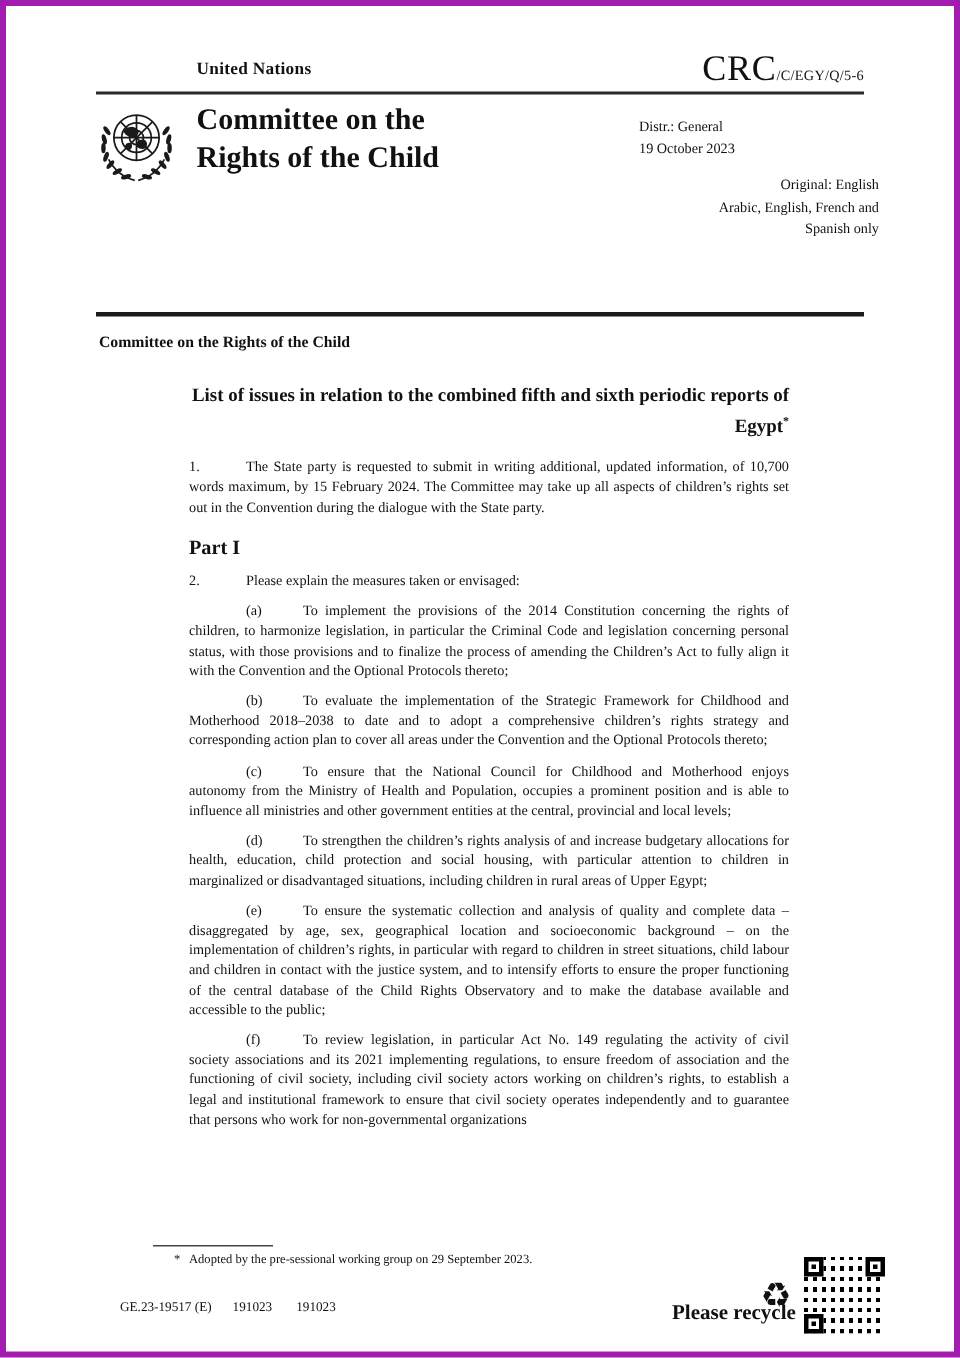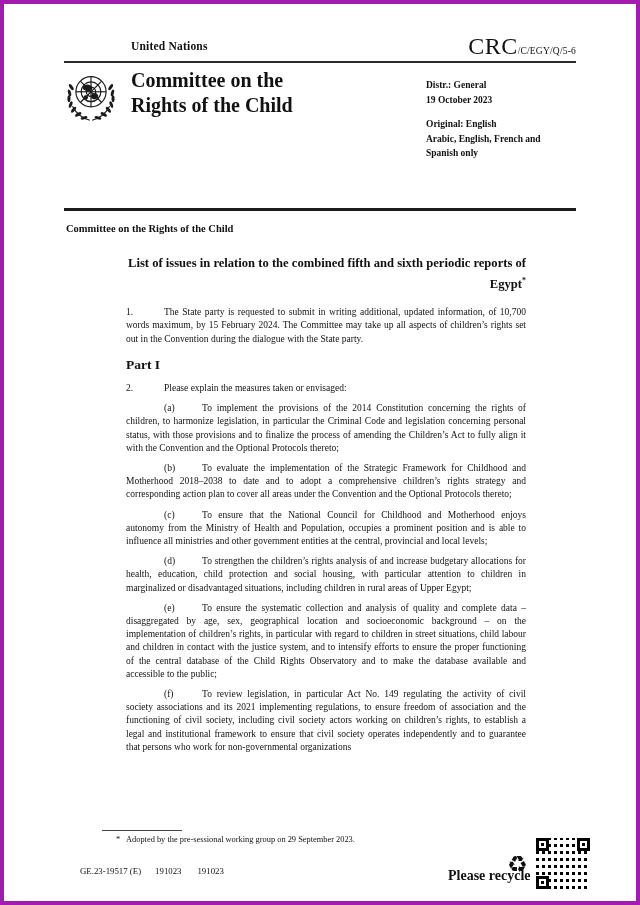--- a/index.html
+++ b/index.html
@@ -10,22 +10,22 @@
   .page{position:absolute;inset:0;background:#fff;border:4px solid #a21caf;box-sizing:border-box;}
 
   
   .un-name{position:absolute;left:127px;top:36px;font-size:11.5px;font-weight:bold;letter-spacing:.2px;}
   .doc-symbol{position:absolute;right:60px;top:29px;display:flex;align-items:baseline;}
   .doc-symbol-main{font-size:24px;font-weight:400;letter-spacing:.5px;}
   .doc-symbol-suffix{font-size:9.5px;letter-spacing:.2px;}
   .rule-top{position:absolute;left:60px;right:60px;top:57px;height:2px;background:#2a2a2a;}
   .emblem{position:absolute;left:58px;top:64px;width:58px;height:58px;}
   .treaty{position:absolute;left:127px;top:64px;font-size:20px;font-weight:bold;line-height:25px;}
-  .meta{position:absolute;left:422px;top:74px;font-size:9.5px;line-height:14.5px;width:160px;font-weight:bold;}
-  .meta-block2{margin-top:10px;}
+  .meta{position:absolute;left:422px;top:74px;font-size:9.5px;line-height:14.5px;width:160px;}
+  .meta-block2{margin-top:10px;text-align:right;}
   .rule-thick{position:absolute;left:60px;right:60px;top:204px;height:3px;background:#1c1c1c;}
 
   
   .committee{position:absolute;left:62px;top:219px;font-size:10.5px;font-weight:bold;}
   .content{position:absolute;left:122px;top:251px;width:400px;font-size:9.5px;line-height:13.2px;text-align:justify;}
   .doc-title{font-size:12.6px;font-weight:bold;line-height:17px;text-align:right;margin:0 0 13px 0;}
   .doc-title sup{font-size:8px;font-weight:bold;}
   .part-head{font-size:13.5px;font-weight:bold;text-align:left;margin:12px 0 11px 0;}
   .para{margin:7px 0 0 0;}
   .lead{display:inline-block;width:38px;}

